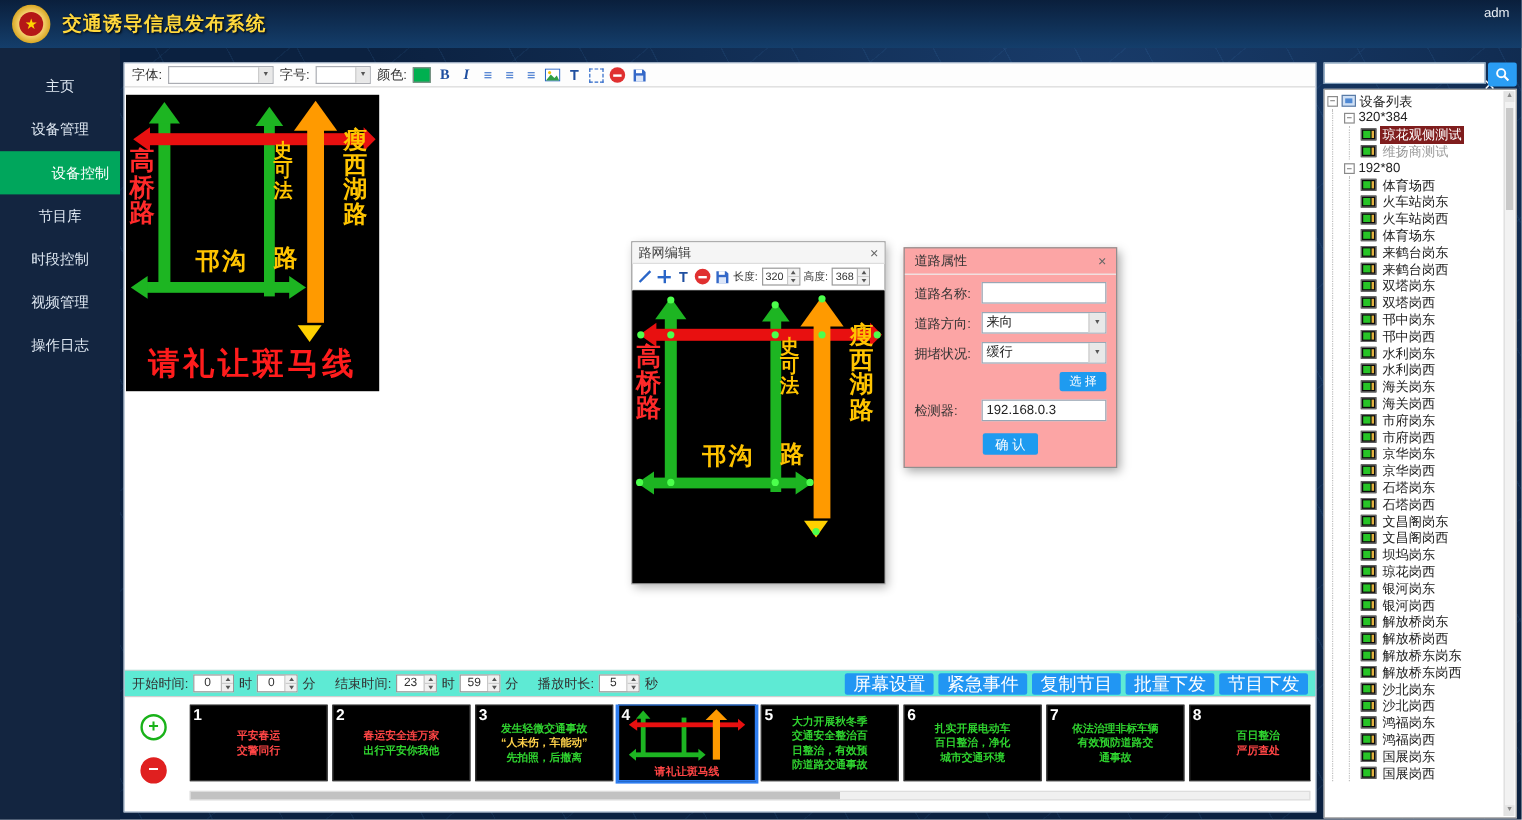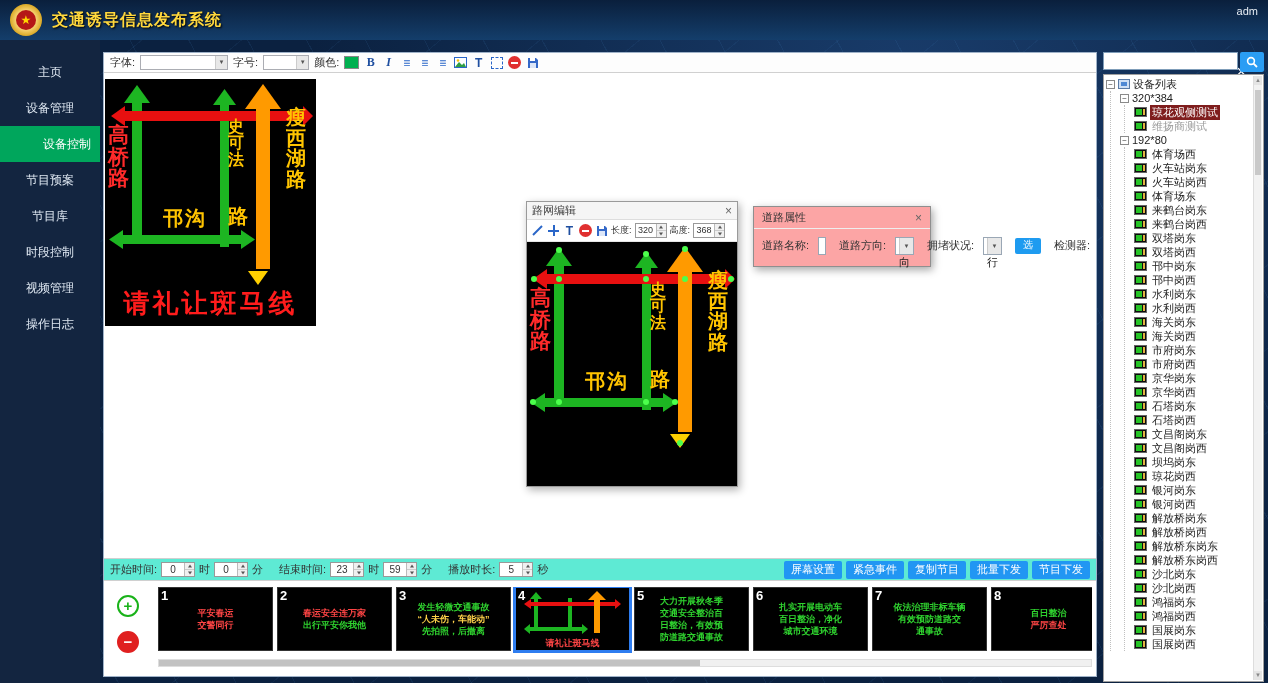--- a/index.html
+++ b/index.html
@@ -85,41 +85,41 @@
   .spin-btns i.dn::after { content:""; position:absolute; left:50%; top:50%; transform:translate(-50%,-50%);
     border-left:2.5px solid transparent; border-right:2.5px solid transparent; border-top:3.5px solid #555; }
   .win-canvas { height:244px; background:#000; position:relative; overflow:hidden; }
   .editor-sign { position:absolute; left:0; top:0; width:210px; height:244px; }
   
   .prop-dlg { position:absolute; left:649px; top:133px; width:178px; background:#fca5a5;
     border:1px solid #8f8f8f; box-shadow:2px 3px 8px rgba(0,0,0,.35); }
   .dlg-title { height:22px; display:flex; align-items:center; padding:0 8px; font-size:11px;
     color:#333; border-bottom:1px solid #eee; }
   .dlg-title .close-x { margin-left:auto; color:#666; font-size:12px; cursor:pointer; }
-  .dlg-body { padding:6px 8px 10px; display:flex; flex-direction:row; gap:13px; }
+  .dlg-body { padding:6px 8px 10px; display:flex; flex-direction:column; gap:7px; }
   .dlg-row { display:flex; align-items:center; }
   .dlg-label { font-size:11px; color:#333; width:56px; flex:none; }
   .dlg-input { flex:1; height:18px; border:1px solid #9aa7b5; background:#fff; font-size:11px;
     line-height:16px; padding:0 3px; color:#222; }
   .dlg-select { flex:1; height:18px; border:1px solid #9aa7b5; background:#fff; font-size:11px;
     line-height:16px; padding:0 3px; position:relative; color:#222; }
   .dlg-select .sel-arrow { position:absolute; right:0; top:0; bottom:0; width:14px; background:#e8e8e8;
     border-left:1px solid #ccc; font-size:6px; text-align:center; line-height:16px; color:#555; }
   .row-right { justify-content:flex-end; }
   .row-center { justify-content:center; margin-top:3px; }
   .blue-btn { background:#1e9bf0; color:#fff; border:none; font-size:11px; height:18px;
     padding:0 10px; border-radius:2px; cursor:pointer; }
   .blue-btn.small { height:16px; font-size:10px; padding:0 8px; }
   
   .timebar { height:22px; border-top:1px solid #d0d0d0; display:flex; align-items:center;
     gap:4px; padding:0 6px; font-size:11px; color:#333; flex:none; background:#5eead4; }
   .flex-spacer { flex:1; }
   .gap8 { width:8px; flex:none; }
   .btn-group { display:flex; gap:4px; }
-  .action-btn { background:#2196f3; color:#fff; border:none; height:18px; font-size:11px;
+  .action-btn { background:#2196f3; color:#fff; border:none; height:18px; font-size:15px;
     padding:0 7px; border-radius:2px; cursor:pointer; }
   
   .playlist { height:96px; border-top:1px solid #d0d0d0; position:relative; flex:none; background:#fff; }
   .pl-circle { position:absolute; left:13px; width:22px; height:22px; border-radius:50%;
     text-align:center; font-size:15px; line-height:18px; font-weight:bold; cursor:pointer; }
   .pl-add { top:14px; border:2px solid #19b219; color:#19b219; background:#fff; }
   .pl-del { top:50px; border:2px solid #e02020; background:#e02020; color:#fff; }
   .thumbs { position:absolute; left:54px; top:6px; right:4px; height:68px; display:flex; gap:4px; overflow:hidden; }
   .thumb { position:relative; width:115px; height:64px; background:#000; flex:none; overflow:hidden;
     border:1px solid #333; cursor:pointer; }
@@ -182,21 +182,20 @@
   </div>
 
   <nav class="sidebar">
 
       <div class="nav-item">主页</div>
 
       <div class="nav-item">设备管理</div>
 
       <div class="nav-item active">设备控制</div>
 
-      <div class="nav-item">节目预案</div>
 
       <div class="nav-item">节目库</div>
 
       <div class="nav-item">时段控制</div>
 
       <div class="nav-item">视频管理</div>
 
       <div class="nav-item">操作日志</div>
 
   </nav>

